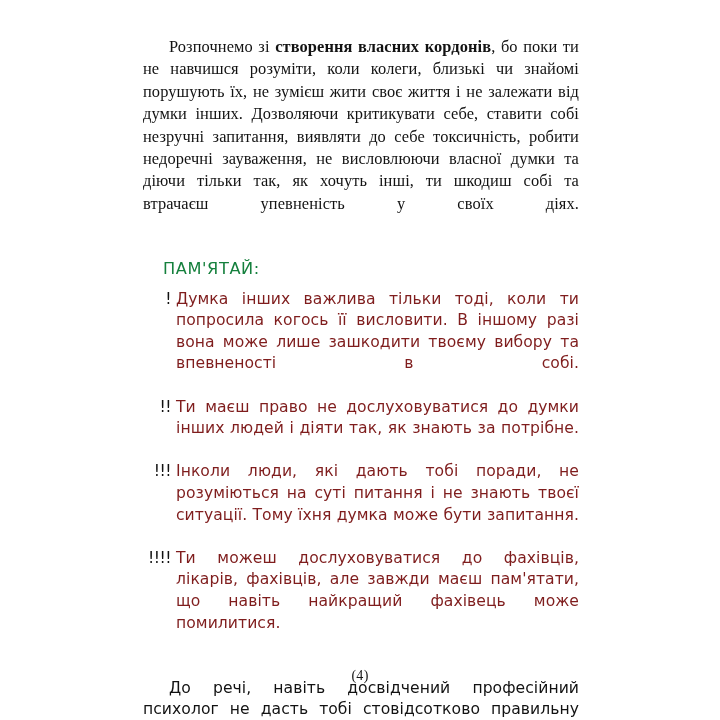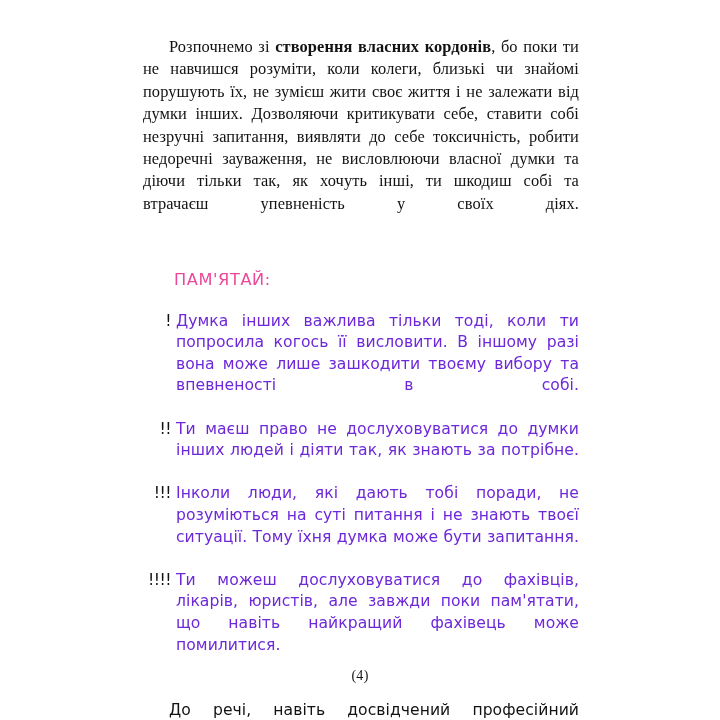--- a/index.html
+++ b/index.html
@@ -51,24 +51,24 @@
 
   
   .sans-block {
     font-family: "DejaVu Sans", "Liberation Sans", sans-serif;
     color: #121212;
   }
   .sans-heading {
     font-family: "DejaVu Sans", "Liberation Sans", sans-serif;
     font-size: 16.2px;
     line-height: 22px;
-    margin: 12px;
+    margin: 1px;
     padding-left: 19px;
     letter-spacing: 0.6px;
-    color: #ec4899;
+    color: #15803d;
   }
   .sans-para {
     font-family: "DejaVu Sans", "Liberation Sans", sans-serif;
     font-size: 15.6px;
     line-height: 21.6px;
     margin: 0;
     text-align: justify;
     text-justify: inter-word;
     text-indent: 26px;
     letter-spacing: 0.05px;
@@ -99,21 +99,21 @@
     color: #121212;
   }
   .bang-text {
     flex: 1 1 auto;
     font-family: "DejaVu Sans", "Liberation Sans", sans-serif;
     font-size: 15.6px;
     line-height: 21.6px;
     text-align: justify;
     text-justify: inter-word;
     letter-spacing: 0.05px;
-    color: #6d28d9;
+    color: #7f1d1d;
   }
   
   .bang-text::after,
   .serif-para::after,
   .sans-para::after {
     content: "";
     display: inline-block;
     width: 100%;
   }
 
@@ -158,21 +158,21 @@
         <li>
           <span class="bang-marker">!!</span>
           <span class="bang-text">Ти маєш право не дослуховуватися до думки інших людей і діяти так, як знають за потрібне.</span>
         </li>
         <li>
           <span class="bang-marker">!!!</span>
           <span class="bang-text">Інколи люди, які дають тобі поради, не розуміються на суті питання і не знають твоєї ситуації. Тому їхня думка може бути запитання.</span>
         </li>
         <li>
           <span class="bang-marker">!!!!</span>
-          <span class="bang-text">Ти можеш дослуховуватися до фахівців, лікарів, юристів, але завжди поки пам'ятати, що навіть найкращий фахівець може помилитися.</span>
+          <span class="bang-text">Ти можеш дослуховуватися до фахівців, лікарів, фахівців, але завжди маєш пам'ятати, що навіть найкращий фахівець може помилитися.</span>
         </li>
       </ul>
 
       <div class="gap-xl"></div>
 
       <p class="sans-para">До речі, навіть досвідчений професійний психолог не дасть тобі стовідсотково правильну пораду. Він може лише допомогти зрозуміти, що саме відчуваєш ти і чого хочеш.</p>
     </div>
 
   </div>
 

